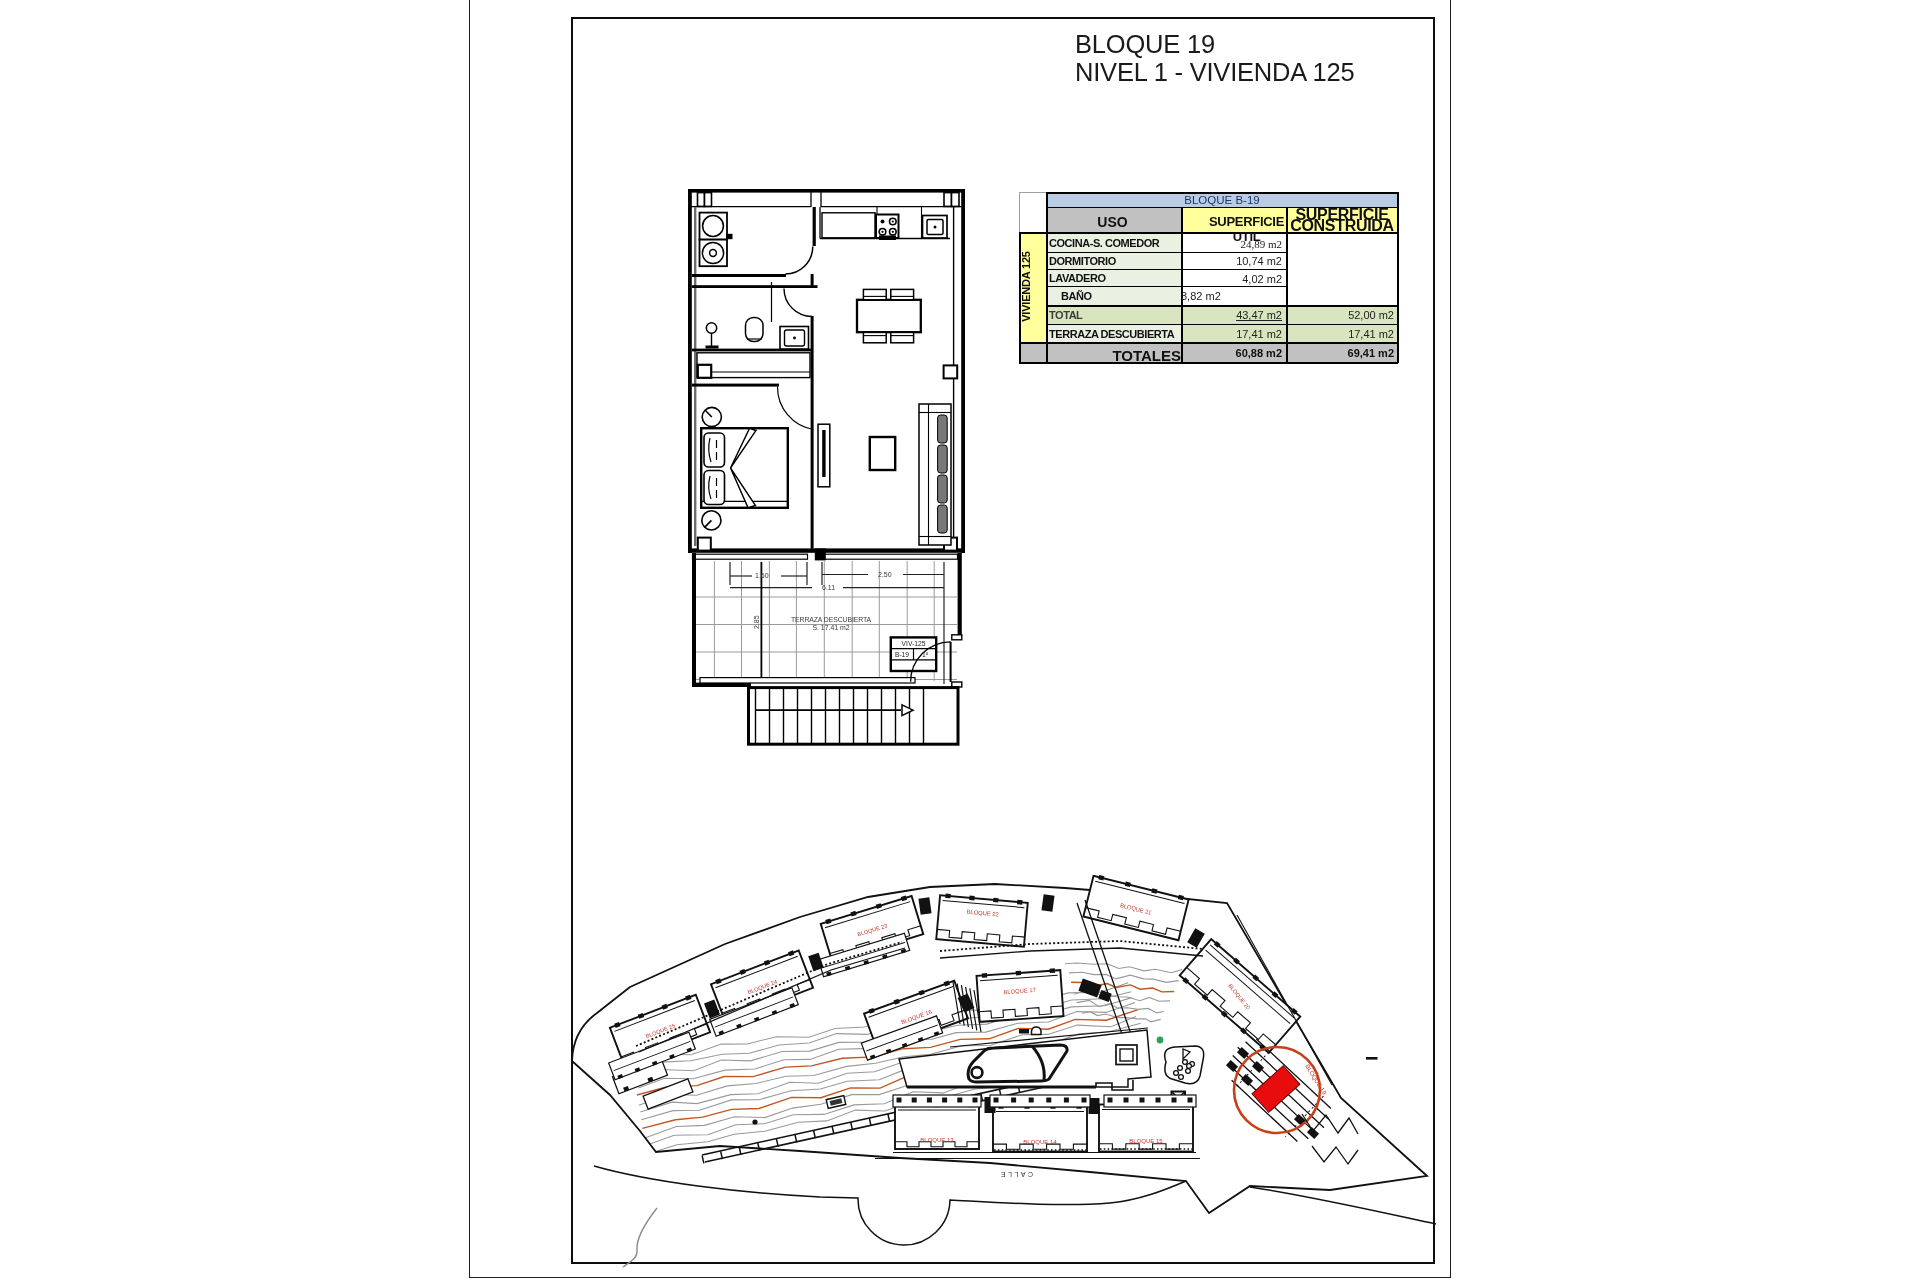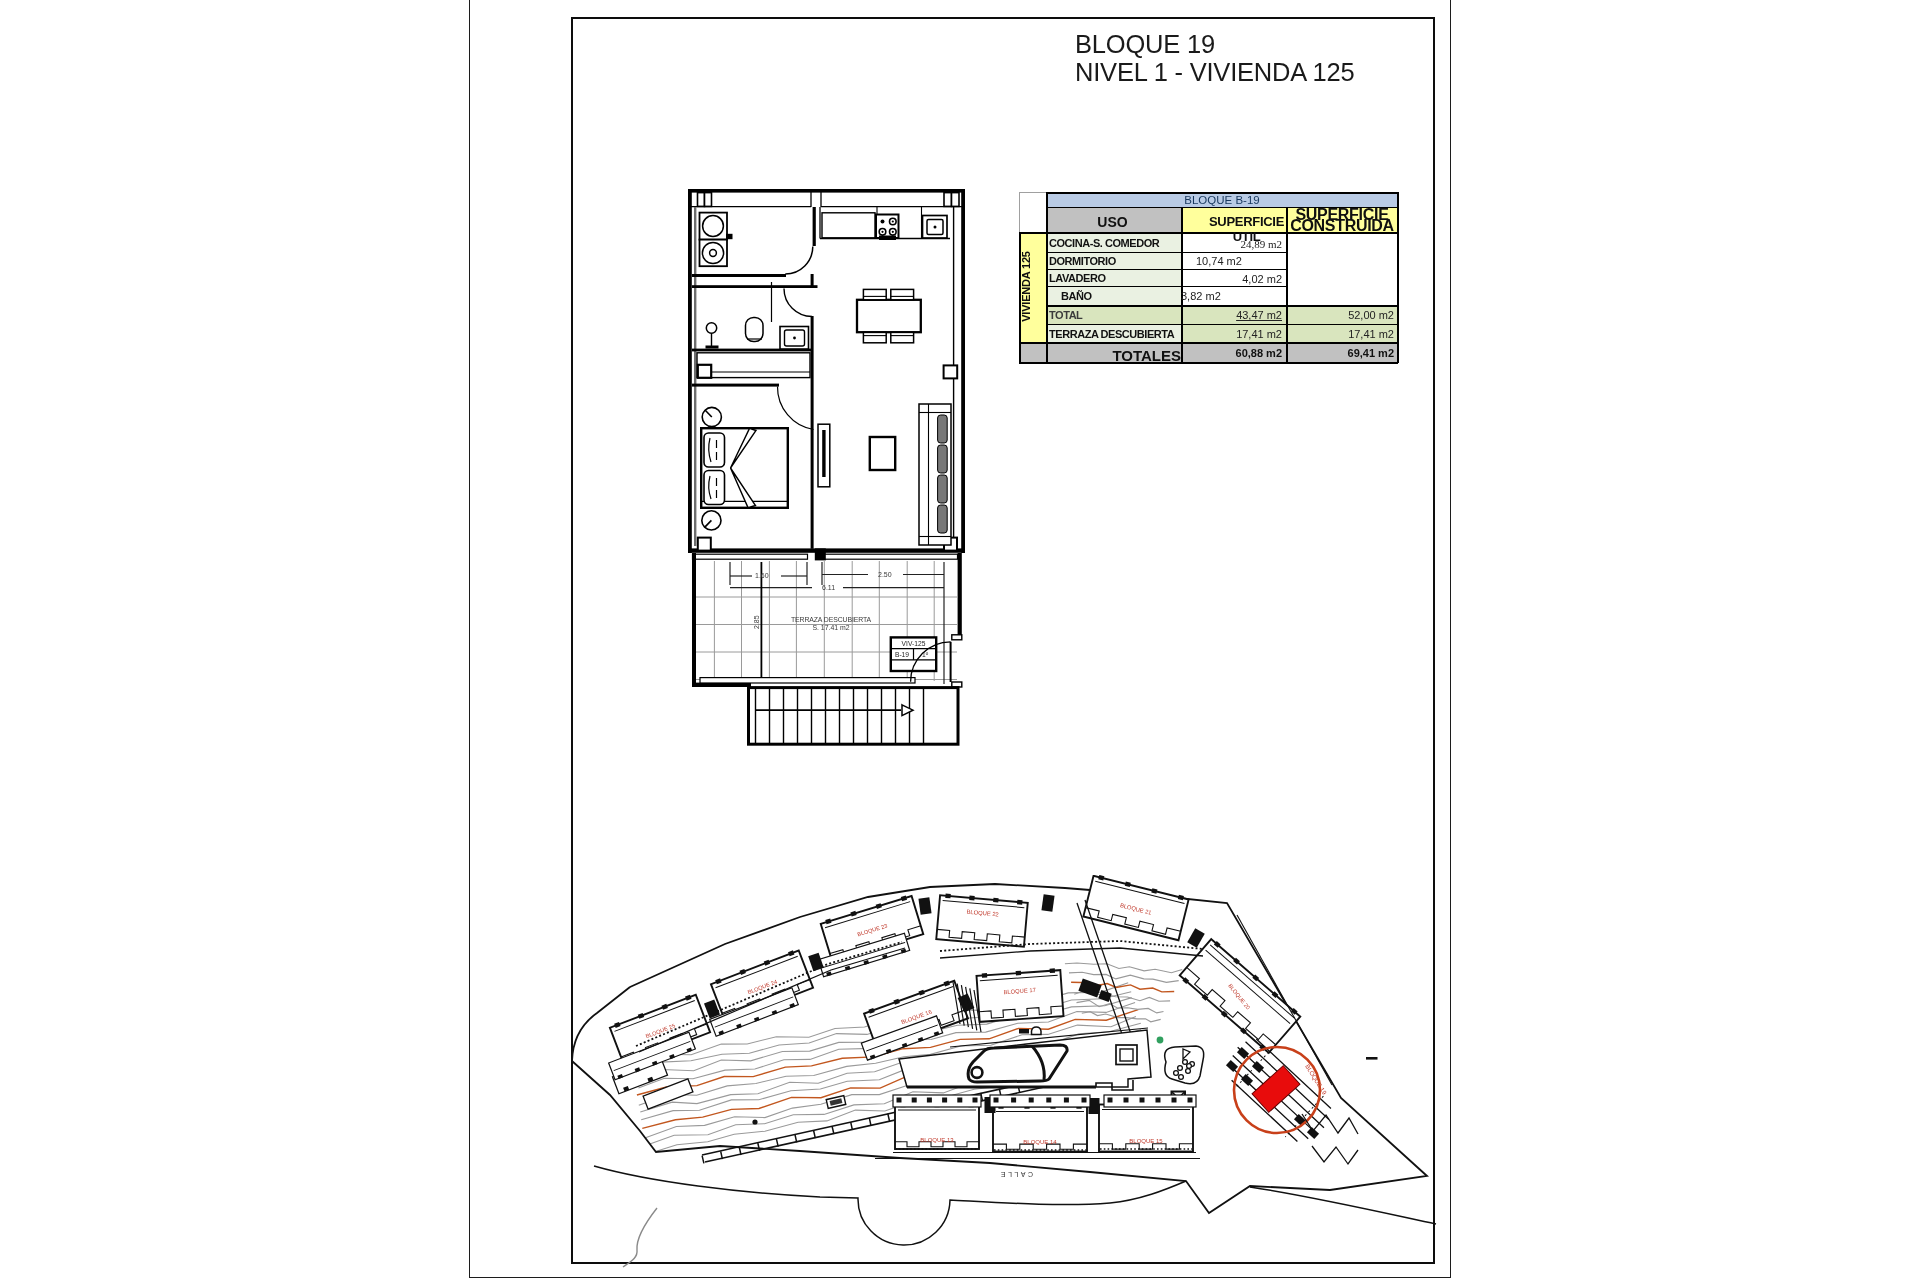--- a/index.html
+++ b/index.html
@@ -52,21 +52,21 @@
 <div class="abs" style="left:175px;top:22px;width:105px;text-align:center;font-weight:bold;font-size:13px;color:#101010;letter-spacing:-0.3px;">SUPERFICIE UTIL</div>
 <div class="abs" style="left:267px;top:16.5px;width:112px;text-align:center;font-weight:bold;font-size:16px;color:#101010;line-height:11.5px;letter-spacing:-0.3px;">SUPERFICIE<br>CONSTRUIDA</div>
 <div class="abs" style="left:-41px;top:81px;width:110px;height:27px;text-align:center;font-weight:bold;font-size:11px;color:#101010;transform:rotate(-90deg);letter-spacing:-0.2px;">VIVIENDA 125</div>
 <div class="abs" style="left:30px;top:45px;font-weight:bold;color:#111;letter-spacing:-0.45px;">COCINA-S. COMEDOR</div>
 <div class="abs" style="left:30px;top:63px;font-weight:bold;color:#111;letter-spacing:-0.45px;">DORMITORIO</div>
 <div class="abs" style="left:30px;top:80px;font-weight:bold;color:#111;letter-spacing:-0.45px;">LAVADERO</div>
 <div class="abs" style="left:30px;top:98px;font-weight:bold;color:#111;letter-spacing:-0.45px;margin-left:12px;">BAÑO</div>
 <div class="abs" style="left:30px;top:117px;font-weight:bold;color:#3b3b3b;letter-spacing:-0.45px;">TOTAL</div>
 <div class="abs" style="left:30px;top:135.5px;font-weight:bold;color:#111;letter-spacing:-0.45px;">TERRAZA DESCUBIERTA</div>
 <div class="abs" style="left:162px;top:45.5px;width:101px;text-align:right;color:#222;font-family:Liberation Serif, serif;">24,89 m2</div>
-<div class="abs" style="left:162px;top:63px;width:101px;text-align:left;color:#222;padding-left:15px;">10,74 m2</div>
+<div class="abs" style="left:162px;top:63px;width:101px;text-align:right;color:#222;padding-left:15px;">10,74 m2</div>
 <div class="abs" style="left:162px;top:80.5px;width:101px;text-align:right;color:#222;">4,02 m2</div>
 <div class="abs" style="left:162px;top:98px;width:101px;text-align:left;color:#222;">3,82 m2</div>
 <div class="abs" style="left:162px;top:117px;width:101px;text-align:right;color:#222;text-decoration:underline;">43,47 m2</div>
 <div class="abs" style="left:162px;top:136px;width:101px;text-align:right;color:#222;">17,41 m2</div>
 <div class="abs" style="left:267px;top:117px;width:108px;text-align:right;color:#222;">52,00 m2</div>
 <div class="abs" style="left:267px;top:136px;width:108px;text-align:right;color:#222;">17,41 m2</div>
 <div class="abs" style="left:0;top:154.5px;width:162px;text-align:right;font-weight:bold;font-size:15px;color:#101010;">TOTALES</div>
 <div class="abs" style="left:162px;top:155px;width:101px;text-align:right;font-weight:bold;color:#111;">60,88 m2</div>
 <div class="abs" style="left:267px;top:155px;width:108px;text-align:right;font-weight:bold;color:#111;">69,41 m2</div>
 </div>

